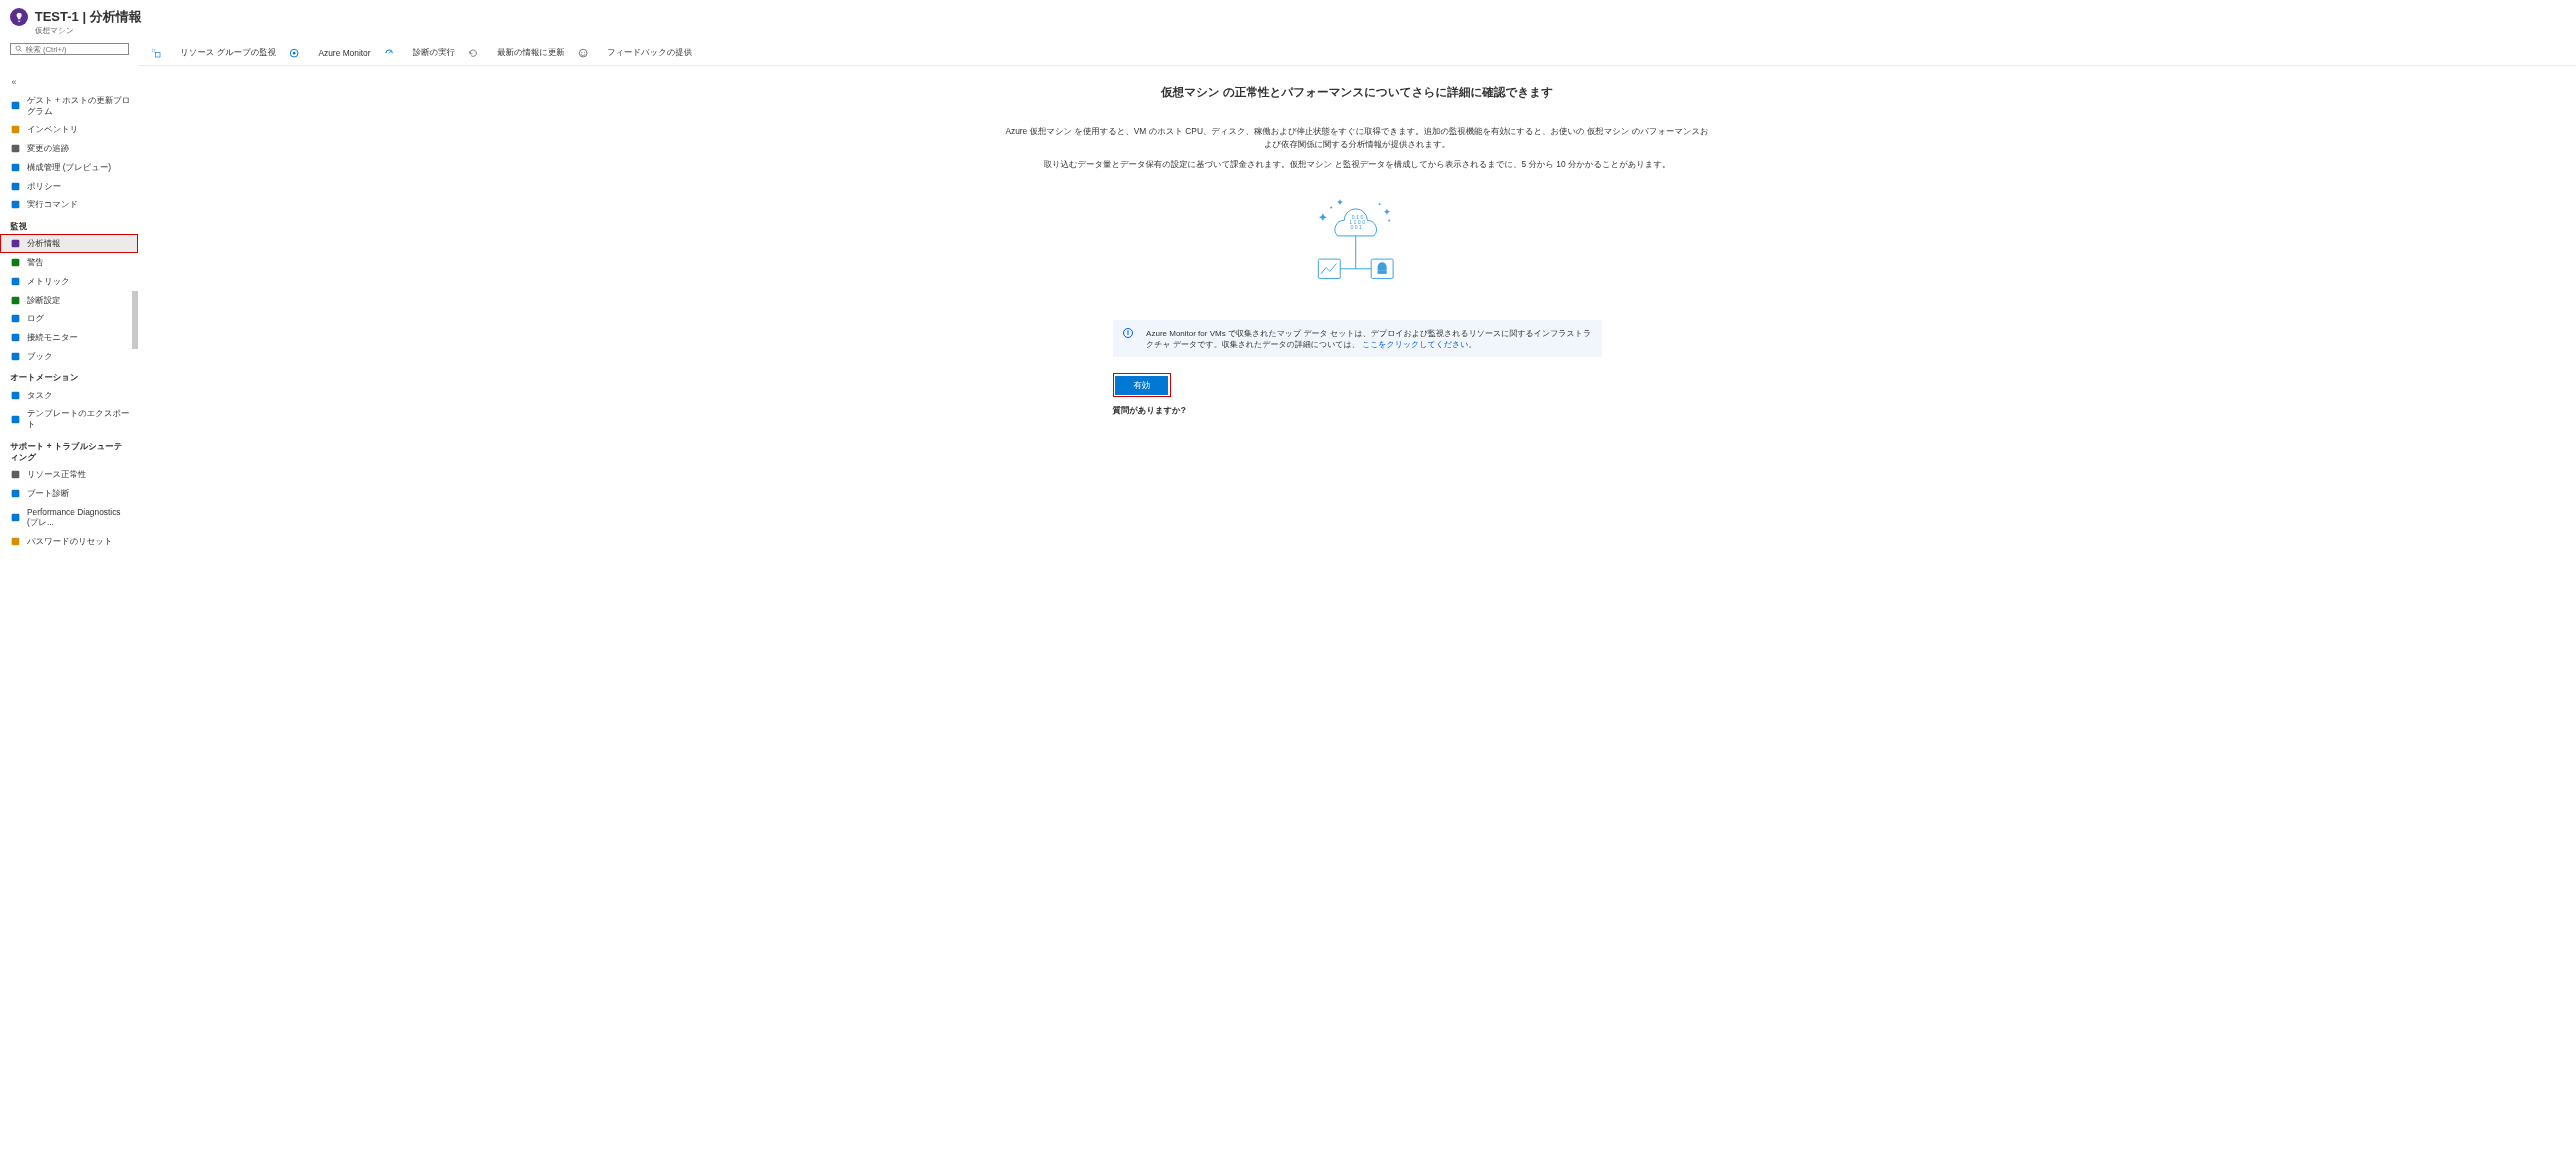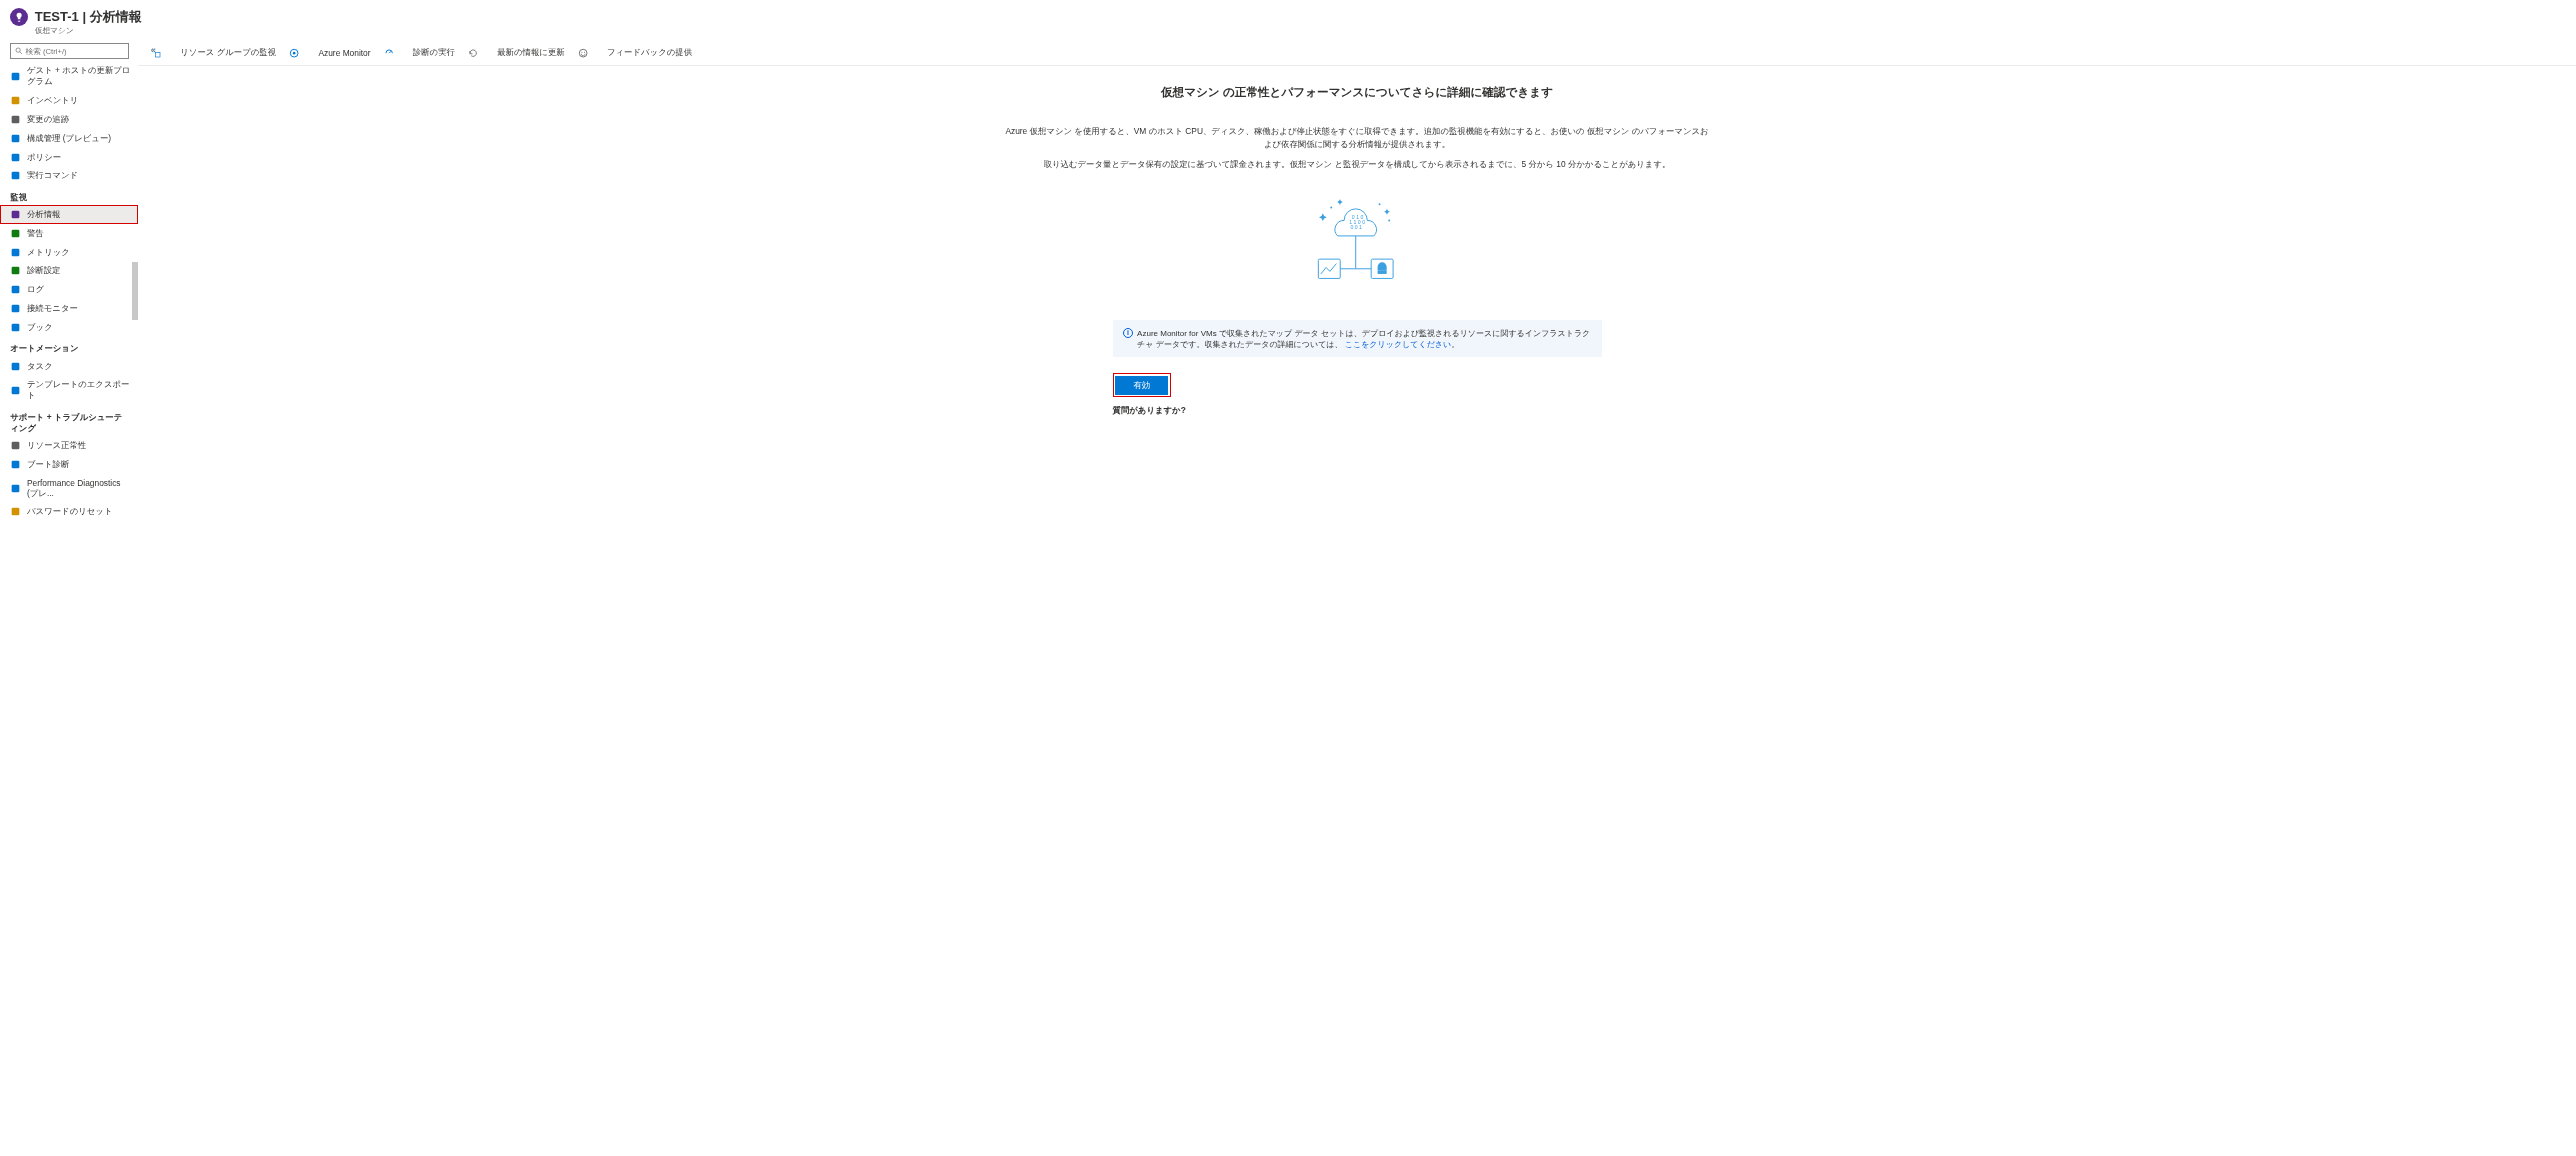--- a/index.html
+++ b/index.html
@@ -6,40 +6,40 @@
 body { font-family: "Segoe UI", "Meiryo", sans-serif; font-size: 8.4px; color: #323130; background: #fff; }
 .container { display: flex; flex-direction: column; height: 100vh; border-radius: 9px; }
 .header { display: flex; align-items: flex-start; padding: 7.7px 10.3px 5.2px 10.3px; gap: 6.4px; }
 .header-icon { width: 18px; height: 18px; background: #5c2d91; border-radius: 50%; display: flex; align-items: center; justify-content: center; }
 .header-icon svg { width: 10.3px; height: 10.3px; }
 .header-texts { display: flex; flex-direction: column; }
 .header-title { font-size: 13px; font-weight: 600; color: #323130; }
 .header-subtitle { font-size: 7.7px; color: #605e5c; }
 .body { display: flex; flex: 1; overflow: hidden; }
 .sidebar { width: 138px; display: flex; flex-direction: column; border-right: none; }
-.search-row { display: flex; align-items: flex-start; padding: 2.6px 5.2px 2.6px 10.3px; gap: 20px; }
+.search-row { display: flex; align-items: flex-start; padding: 2.6px 5.2px 2.6px 10.3px; gap: 20px; flex-direction: column; }
 .search-box { flex: 1; border: 0.6px solid #8a8886; height: 15.5px; display: flex; align-items: center; padding: 0 3.9px; gap: 2.6px; }
 .search-box input { border: none; outline: none; font-size: 7.7px; flex: 1; background: transparent; }
 .collapse-btn { font-size: 9px; color: #605e5c; cursor: pointer; padding: 1.3px; }
 .nav-scroll { flex: 1; overflow-y: auto; position: relative; }
 .nav-item { display: flex; align-items: center; gap: 6.4px; padding: 3.9px 6.4px 3.9px 10.3px; cursor: pointer; font-size: 8.4px; color: #323130; }
 .nav-item.selected { background: #edebe9; }
 .nav-item .ico { width: 10.3px; height: 10.3px; display: flex; align-items: center; justify-content: center; flex-shrink: 0; }
 .nav-section { font-size: 8.4px; font-weight: 600; color: #323130; padding: 6.4px 10.3px 2.6px 10.3px; }
 .red-box { outline: 1.9px solid #d40000; outline-offset: -1.3px; }
 .content-wrap { flex: 1; display: flex; flex-direction: column; overflow: auto; }
 .toolbar { display: flex; align-items: center; gap: 13px; padding: 6.4px 13px; border-bottom: 0.6px solid #edebe9; }
 .toolbar-item { display: flex; align-items: center; gap: 19px; font-size: 8.4px; color: #323130; cursor: pointer; }
 .toolbar-item .ico { width: 10.3px; height: 10.3px; display:flex; align-items:center; justify-content:center; }
 .main { padding: 19.3px 26px; flex:1; }
 .hero { text-align: center; max-width: 708px; margin: 0 auto; }
 .hero h2 { font-size: 11.6px; font-weight: 600; margin-bottom: 25px; }
 .hero p { font-size: 8.4px; color: #323130; margin-bottom: 6.4px; line-height: 1.6; }
 .illus { margin: 13px auto 19.3px; width: 116px; height: 116px; }
-.info-box { background: #f0f6fb; border: none; padding: 7.7px 10.3px; display: flex; gap: 4px; max-width: 489px; margin: 0 auto 15.5px; text-align: left; font-size: 8px; }
+.info-box { background: #f0f6fb; border: none; padding: 7.7px 10.3px; display: flex; gap: 13px; max-width: 489px; margin: 0 auto 15.5px; text-align: left; font-size: 8px; }
 .info-box .ico-info { width:10.3px; height:10.3px; color:#015cda; flex-shrink:0; border-radius:50%; border:1px solid #015cda; display:flex; align-items:center; justify-content:center; font-size:7px; font-weight:700;}
 .info-box a { color: #015cda; text-decoration: none; }
 .action-area { max-width: 489px; margin: 9px auto; text-align: left; }
 .enable-btn-wrap { display: inline-block; padding: 1.9px; border: 1.9px solid #d40000; margin-bottom: 5.2px; }
 .enable-btn { background: #0078d4; color: #fff; border: none; padding: 3.9px 18px; font-size: 8.4px; cursor: pointer; }
 .qa-title { font-size: 8.4px; font-weight: 600; margin: 2.6px 0 2.6px; }
 .link-list a { display: inline-flex; align-items:center; gap:2.6px; color: #015cda; text-decoration: none; font-size: 8.4px; line-height: 1.6; }
 .link-list div { line-height: 1.5; }
 .ext-icon { font-size: 6.4px; color: #605e5c; }
 .scrollbar-thumb { position:absolute; right:0; top:200px; width:6.4px; height:58px; background:#c8c8c8; }

